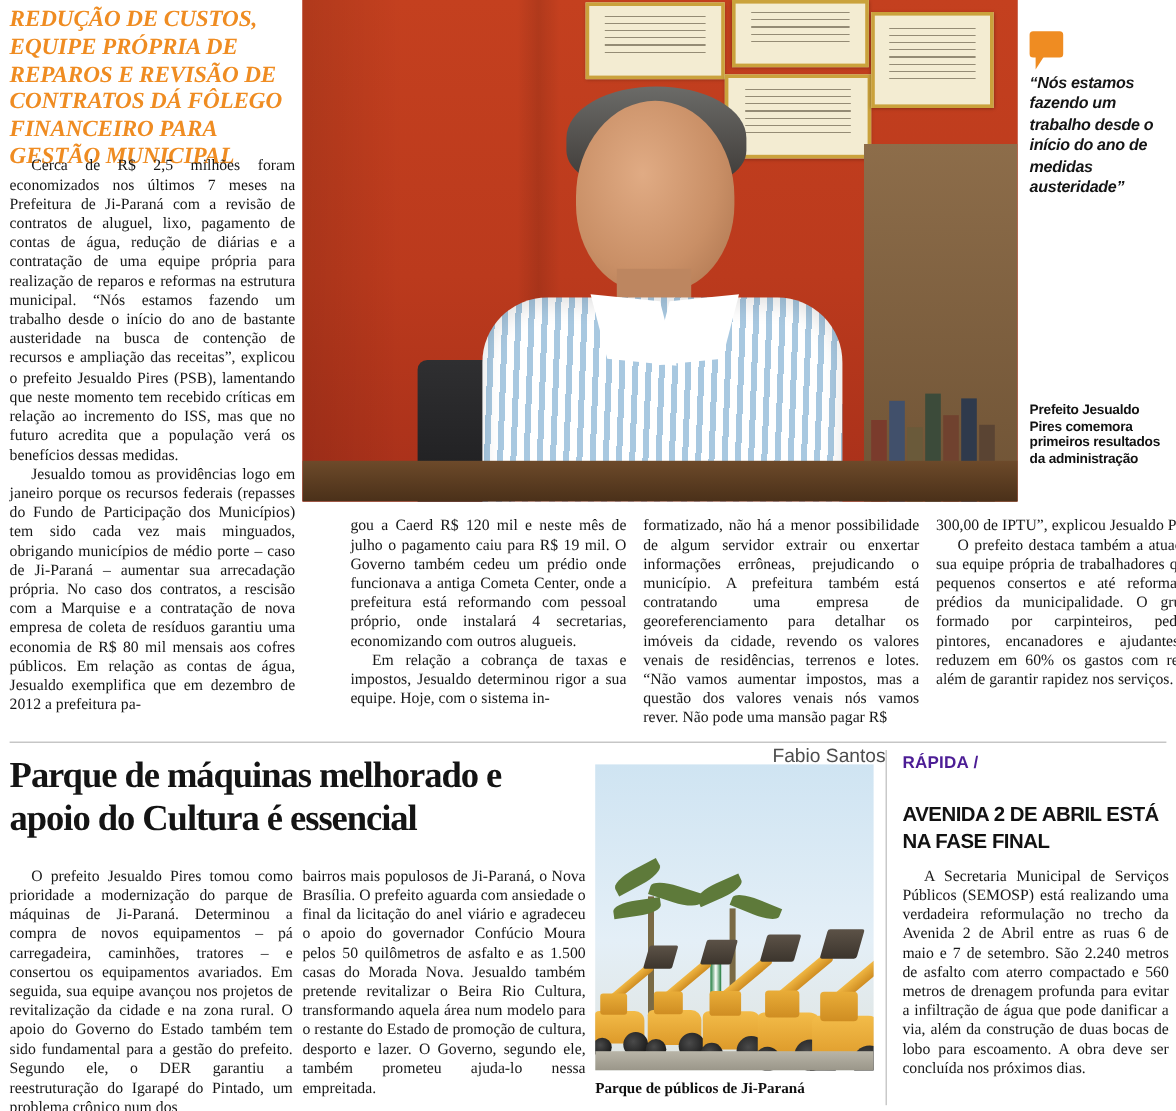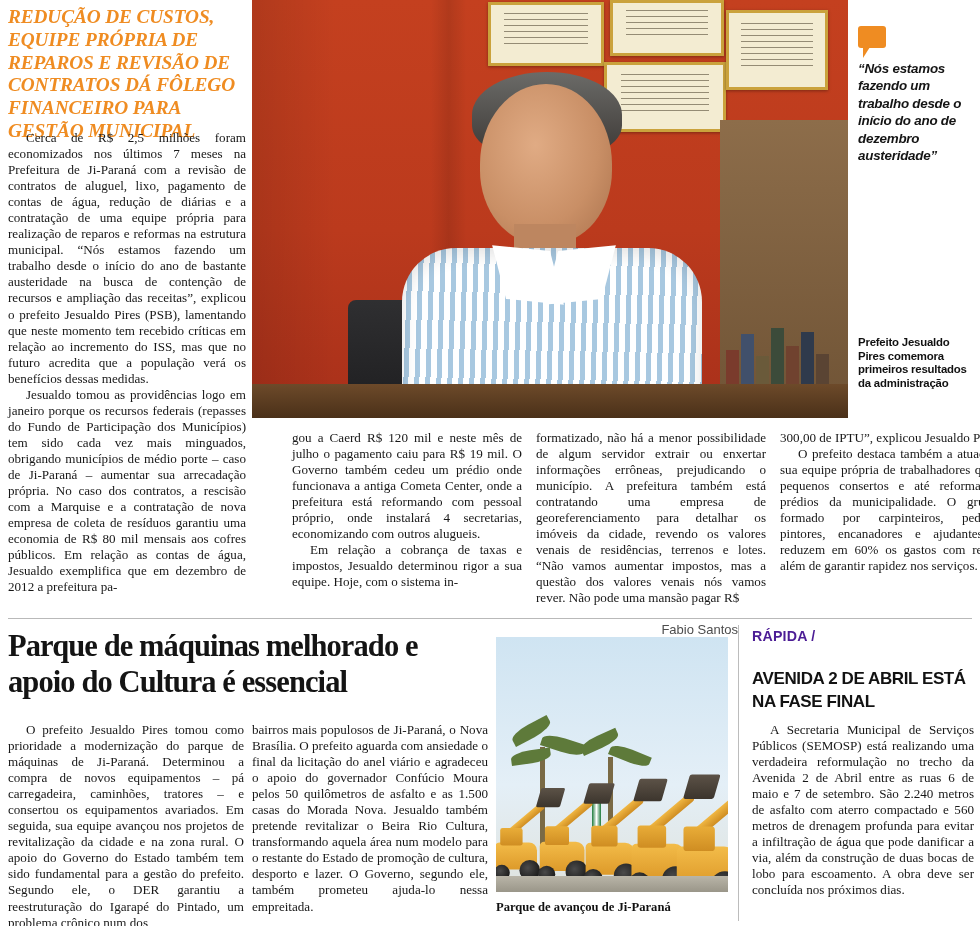--- a/index.html
+++ b/index.html
@@ -238,21 +238,21 @@
     width: 236px; height: 200px;
   }
 
   
   #photo-credit {
     position: absolute;
     left: 496px; top: 622px;
     width: 242px;
     text-align: right;
     font-family: "Liberation Sans", sans-serif;
-    font-size: 13px;
+    font-size: 16px;
     color: #4d4d4d;
   }
   #machine-photo {
     position: absolute;
     left: 496px; top: 637px;
     width: 232px; height: 255px;
     overflow: hidden;
     background: linear-gradient(180deg, #cfe4f2 0%, #e4eff7 58%, #dfe3de 100%);
   }
   #machine-photo .palm {
@@ -401,21 +401,21 @@
     <div class="head"></div>
     <div class="neck"></div>
     <div class="torso"></div>
     <div class="collar-l"></div>
     <div class="collar-r"></div>
     <div class="desk"></div>
   </div>
 
   <div id="quote-block">
     <div id="quote-bubble"></div>
-    <div id="quote-text">“Nós estamos fazendo um trabalho desde o início do ano de dezembro austeridade”</div>
+    <div id="quote-text">“Nós estamos fazendo um trabalho desde o início do ano de medidas austeridade”</div>
   </div>
 
   <div id="photo-caption-top">Prefeito Jesualdo Pires comemora primeiros resultados da administração</div>
 
   <div id="cont-col-1" class="cont-col body-text"></div>
 
   <div id="cont-col-2" class="cont-col body-text">
     <p class="noindent">gou a Caerd R$ 120 mil e neste mês de julho o pagamento caiu para R$ 19 mil. O Governo também cedeu um prédio onde funcionava a antiga Cometa Center, onde a prefeitura está reformando com pessoal próprio, onde instalará 4 secretarias, economizando com outros alugueis.</p>
     <p>Em relação a cobrança de taxas e impostos, Jesualdo determinou rigor a sua equipe. Hoje, com o sistema in-</p>
   </div>
@@ -490,20 +490,20 @@
   <div class="loader" style="left:180px; bottom:-4px; transform:scale(1.12);">
     <div class="arm"></div>
     <div class="body"></div>
       <div class="cab"></div>
     <div class="w1"></div>
       <div class="w2"></div>
   </div>
   <div class="ground"></div>
 </div>
 
-<div id="photo-caption-bottom">Parque de avançou de Ji-Paraná</div>
+<div id="photo-caption-bottom">Parque de públicos de Ji-Paraná</div>
 
 <div id="rapida-rule"></div>
 <div id="rapida-label">RÁPIDA /</div>
 <div id="rapida-headline">AVENIDA 2 DE ABRIL ESTÁ NA FASE FINAL</div>
 <div id="rapida-body" class="body-text">
   <p>A Secretaria Municipal de Serviços Públicos (SEMOSP) está realizando uma verdadeira reformulação no trecho da Avenida 2 de Abril entre as ruas 6 de maio e 7 de setembro. São 2.240 metros de asfalto com aterro compactado e 560 metros de drenagem profunda para evitar a infiltração de água que pode danificar a via, além da construção de duas bocas de lobo para escoamento. A obra deve ser concluída nos próximos dias.</p>
 </div>
 
 </body></html>

